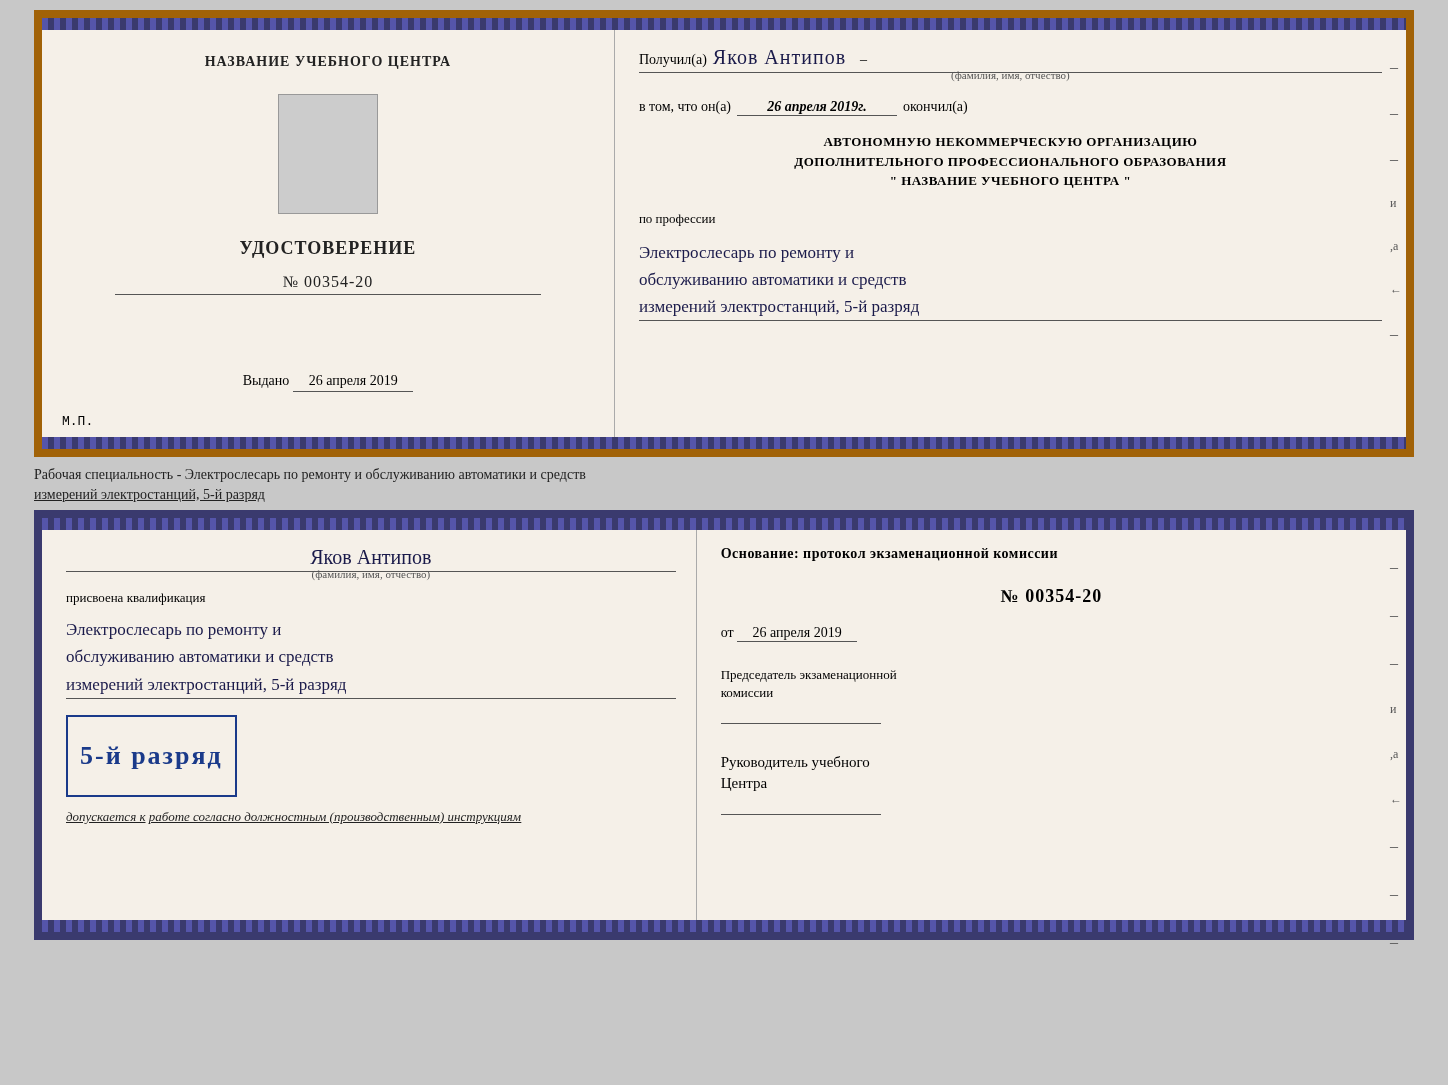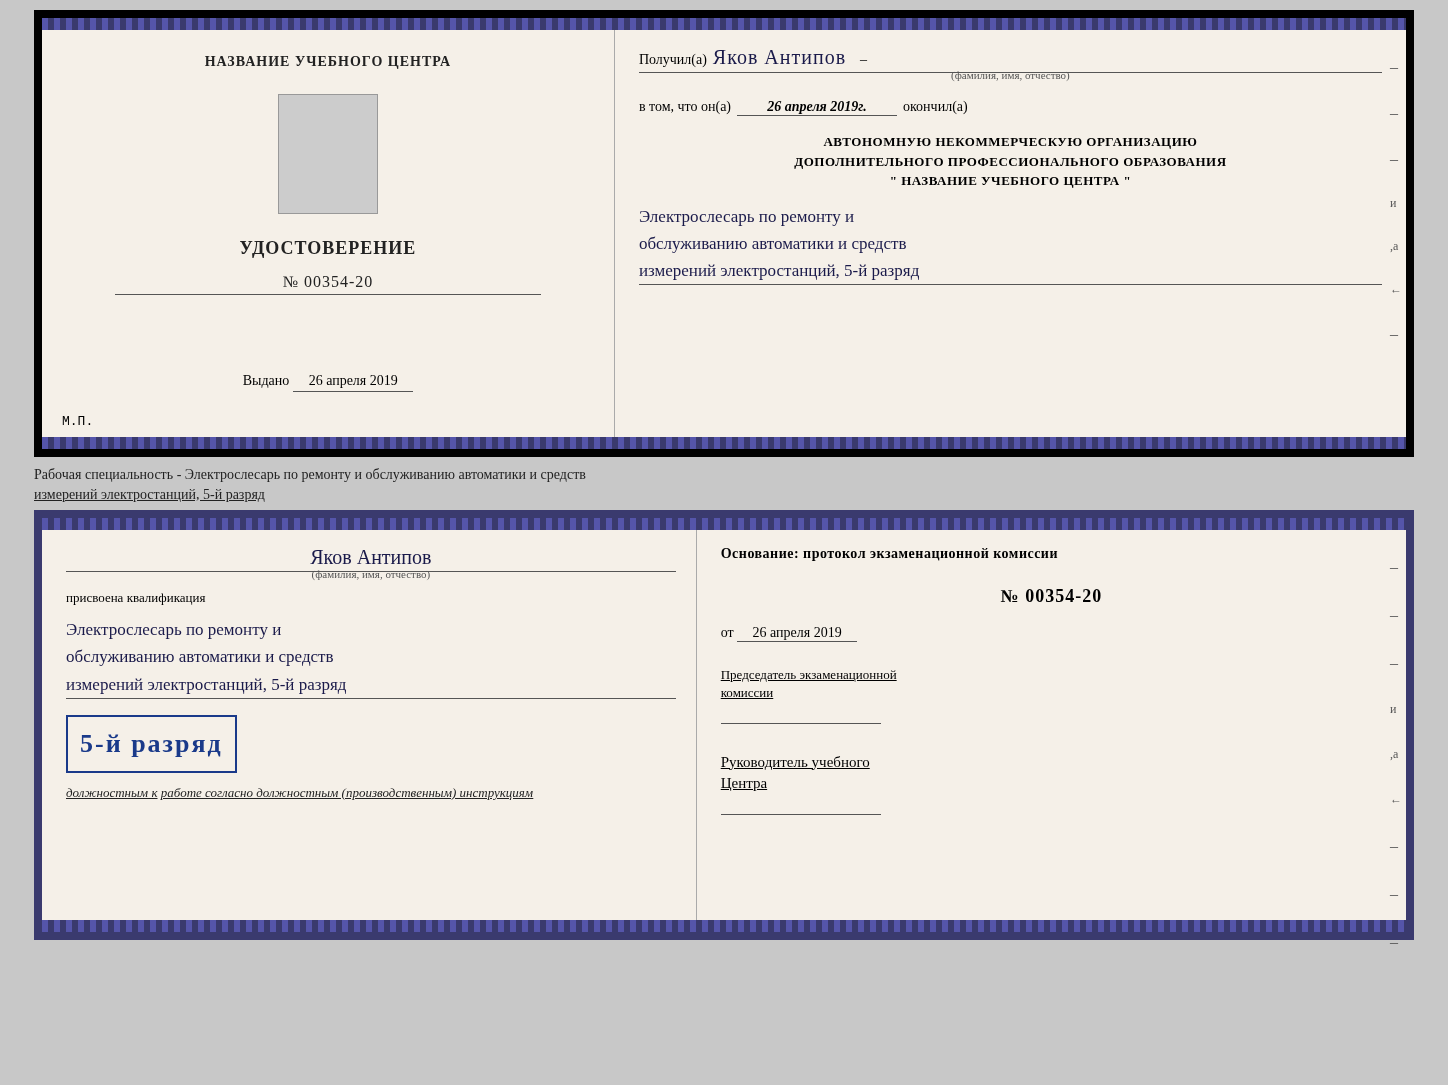--- a/index.html
+++ b/index.html
@@ -18,21 +18,21 @@
     .document-wrapper {
       display: flex;
       flex-direction: column;
       gap: 4px;
       width: 1380px;
     }
 
     
     .top-doc {
       display: flex;
-      border: 8px solid #000000;
+      border: 8px solid #a16207;
       background: #f5f0e8;
       width: 100%;
       min-height: 370px;
       position: relative;
     }
 
     .top-doc::before {
       content: '';
       position: absolute;
       top: 0; left: 0; right: 0;
@@ -299,21 +299,21 @@
       line-height: 1.6;
     }
 
     .rank-badge {
       background: transparent;
       border: 2px solid #1a3a8a;
       color: #1a3a8a;
       font-size: 26px;
       font-weight: bold;
       text-align: center;
-      padding: 12px 12px;
+      padding: 24px 12px;
       letter-spacing: 2px;
       margin-top: 6px;
       width: fit-content;
     }
 
     .допускается-row {
       font-size: 13px;
       line-height: 1.5;
       color: #222;
     }
@@ -345,21 +345,20 @@
 
     .protocol-date-value {
       border-bottom: 1px solid #555;
       min-width: 120px;
       display: inline-block;
       text-align: center;
     }
 
     .chairman-section {
       margin-top: 10px;
-      text-decoration: underline;
     }
 
     .chairman-title {
       font-size: 13px;
       line-height: 1.4;
       font-weight: normal;
     }
 
     .signature-line {
       border-bottom: 1px solid #555;
@@ -425,20 +424,21 @@
         <span class="date-completed-value">26 апреля 2019г.</span>
         <span style="font-size:14px;">окончил(а)</span>
       </div>
 
       <div class="org-text">
         <div>АВТОНОМНУЮ НЕКОММЕРЧЕСКУЮ ОРГАНИЗАЦИЮ</div>
         <div>ДОПОЛНИТЕЛЬНОГО ПРОФЕССИОНАЛЬНОГО ОБРАЗОВАНИЯ</div>
         <div>" НАЗВАНИЕ УЧЕБНОГО ЦЕНТРА "</div>
       </div>
 
+      <div class="profession-label">по профессии</div>
       <div class="profession-value">
         <div>Электрослесарь по ремонту и</div>
         <div>обслуживанию автоматики и средств</div>
         <div>измерений электростанций, 5-й разряд</div>
       </div>
 
       <div class="right-side-marks">
         <span class="dash-mark">–</span>
         <span class="dash-mark">–</span>
         <span class="dash-mark">–</span>
@@ -468,21 +468,21 @@
 
       <div class="qualification-value">
         <div>Электрослесарь по ремонту и</div>
         <div>обслуживанию автоматики и средств</div>
         <div>измерений электростанций, 5-й разряд</div>
       </div>
 
       <div class="rank-badge">5-й разряд</div>
 
       <div class="допускается-row">
-        <span>должностным к</span>
+        <span>допускается к</span>
         <span> <span style="font-style:italic; text-decoration:underline;">работе согласно должностным (производственным) инструкциям</span></span>
       </div>
     </div>
 
     <div class="bottom-right">
       <div class="foundation-label">Основание: протокол экзаменационной комиссии</div>
 
       <div class="protocol-number">№ 00354-20</div>
 
       <div class="protocol-date">

